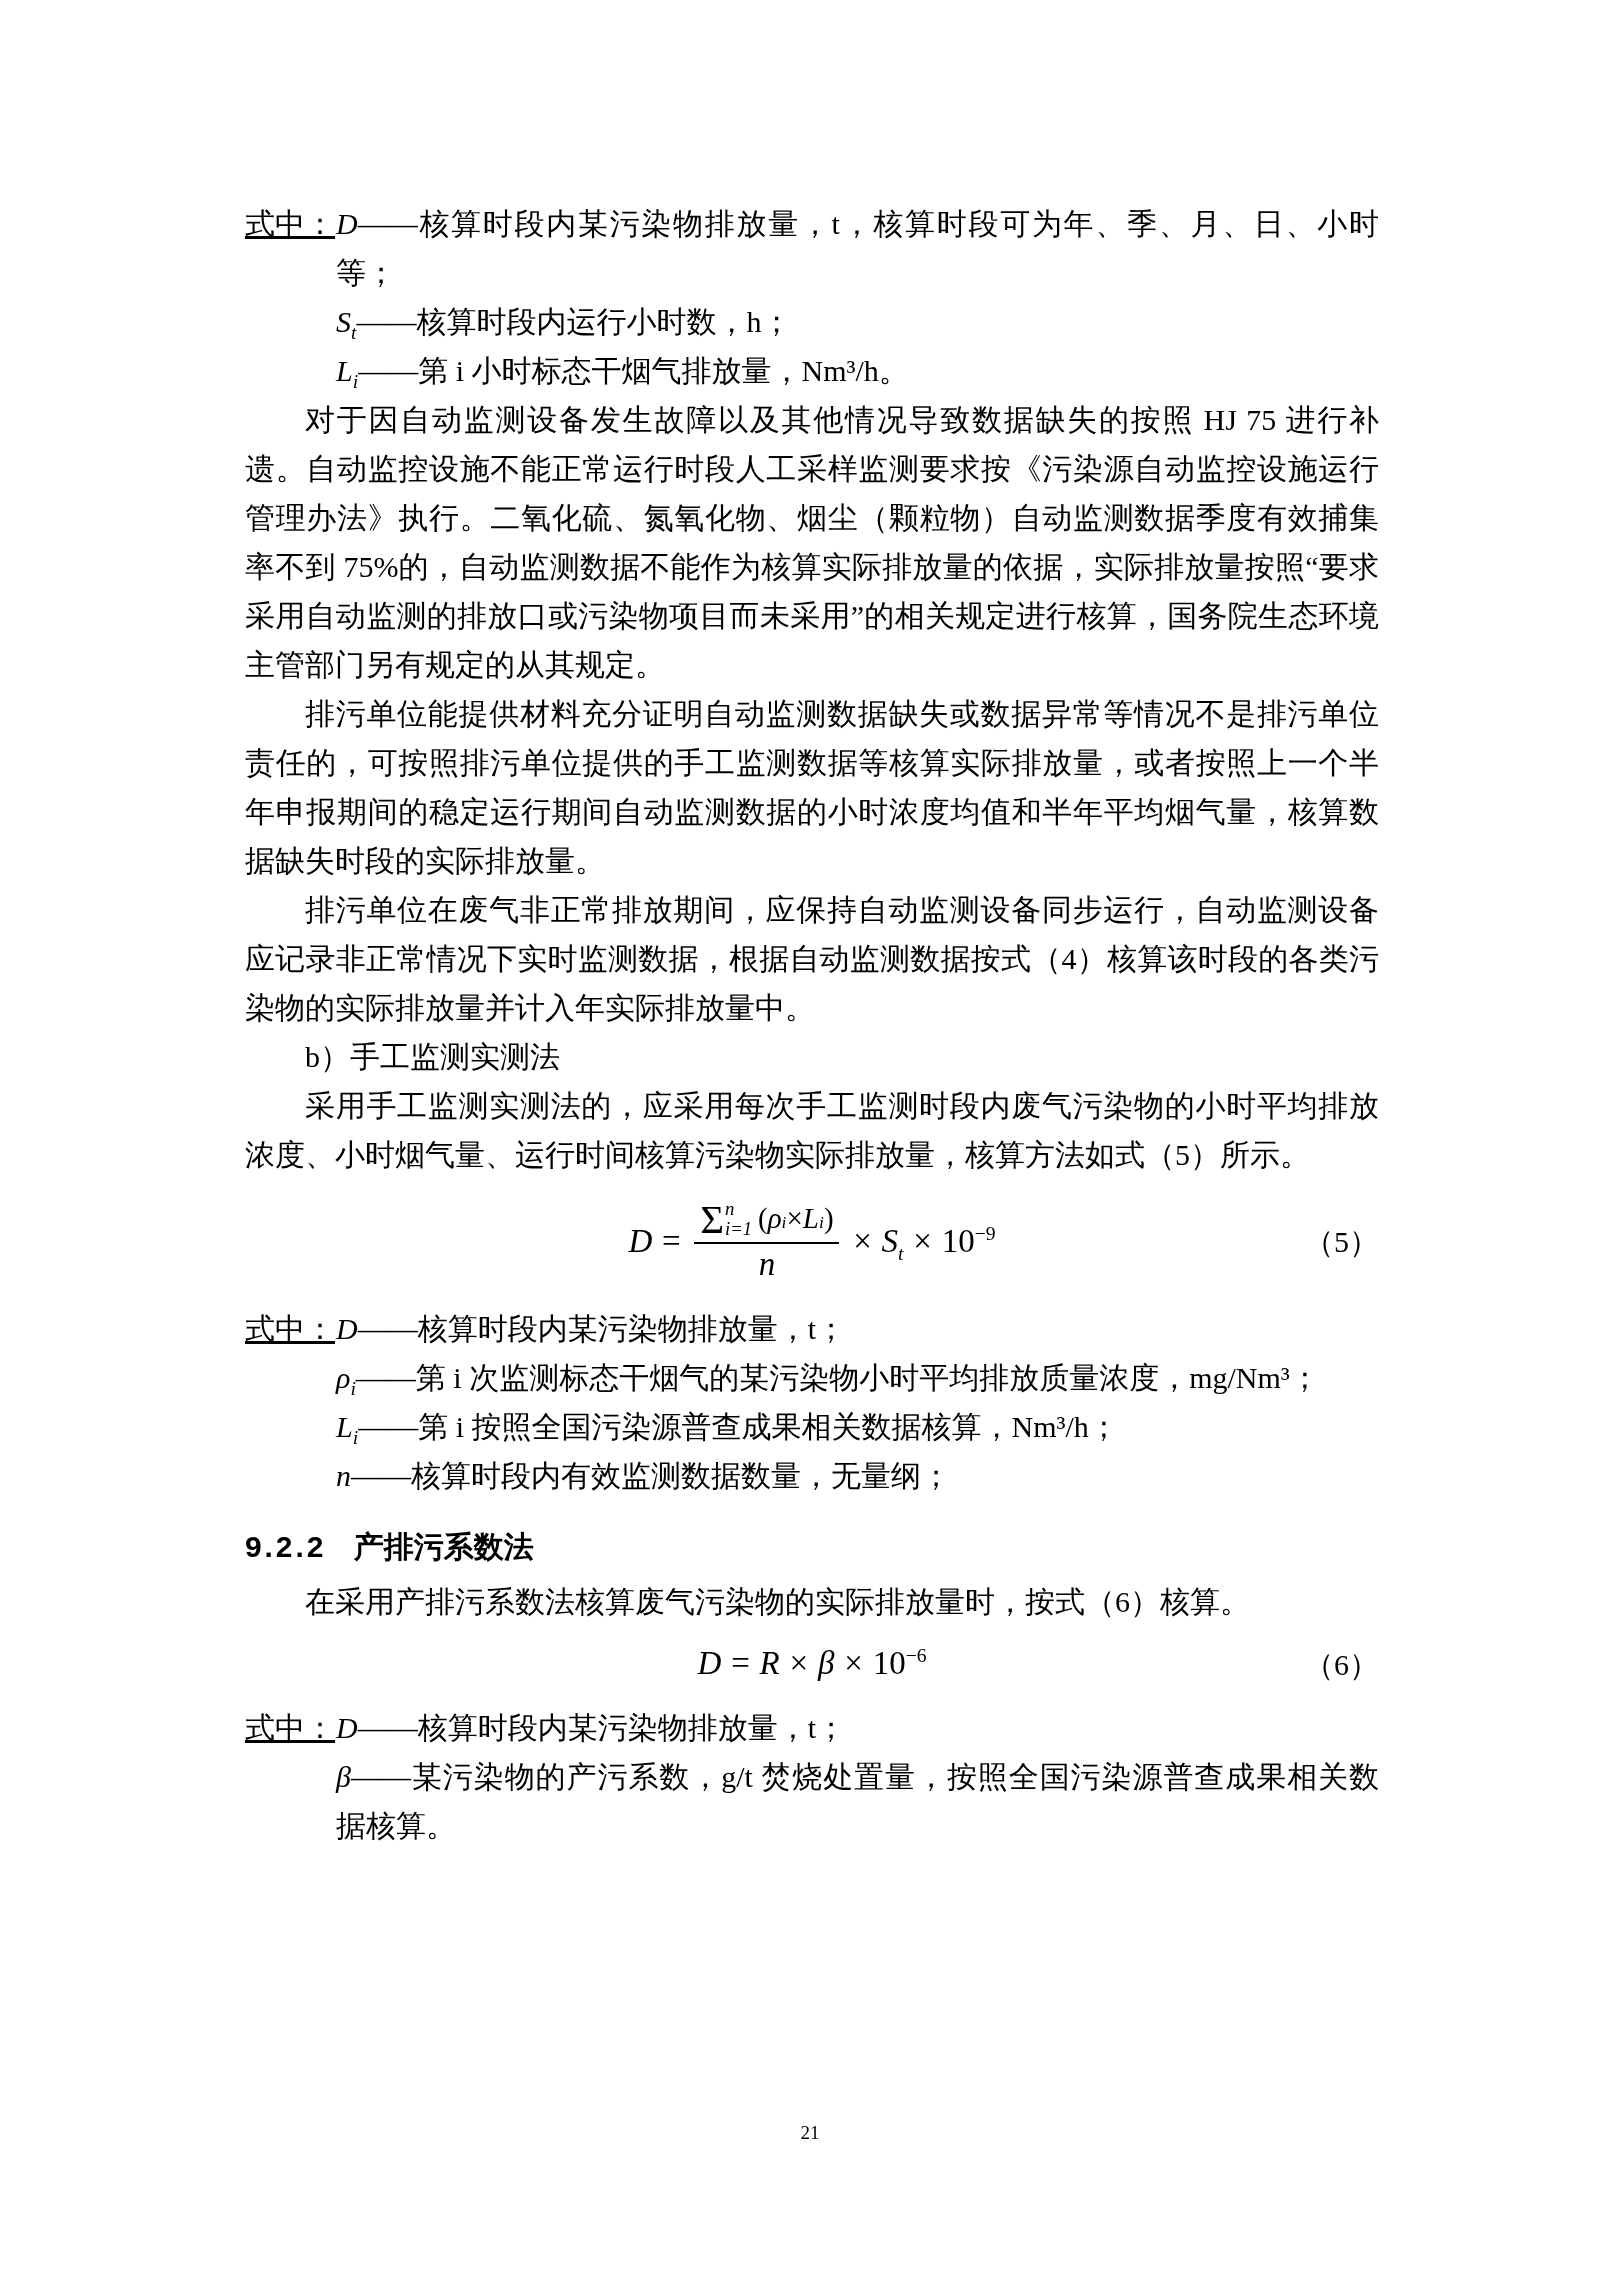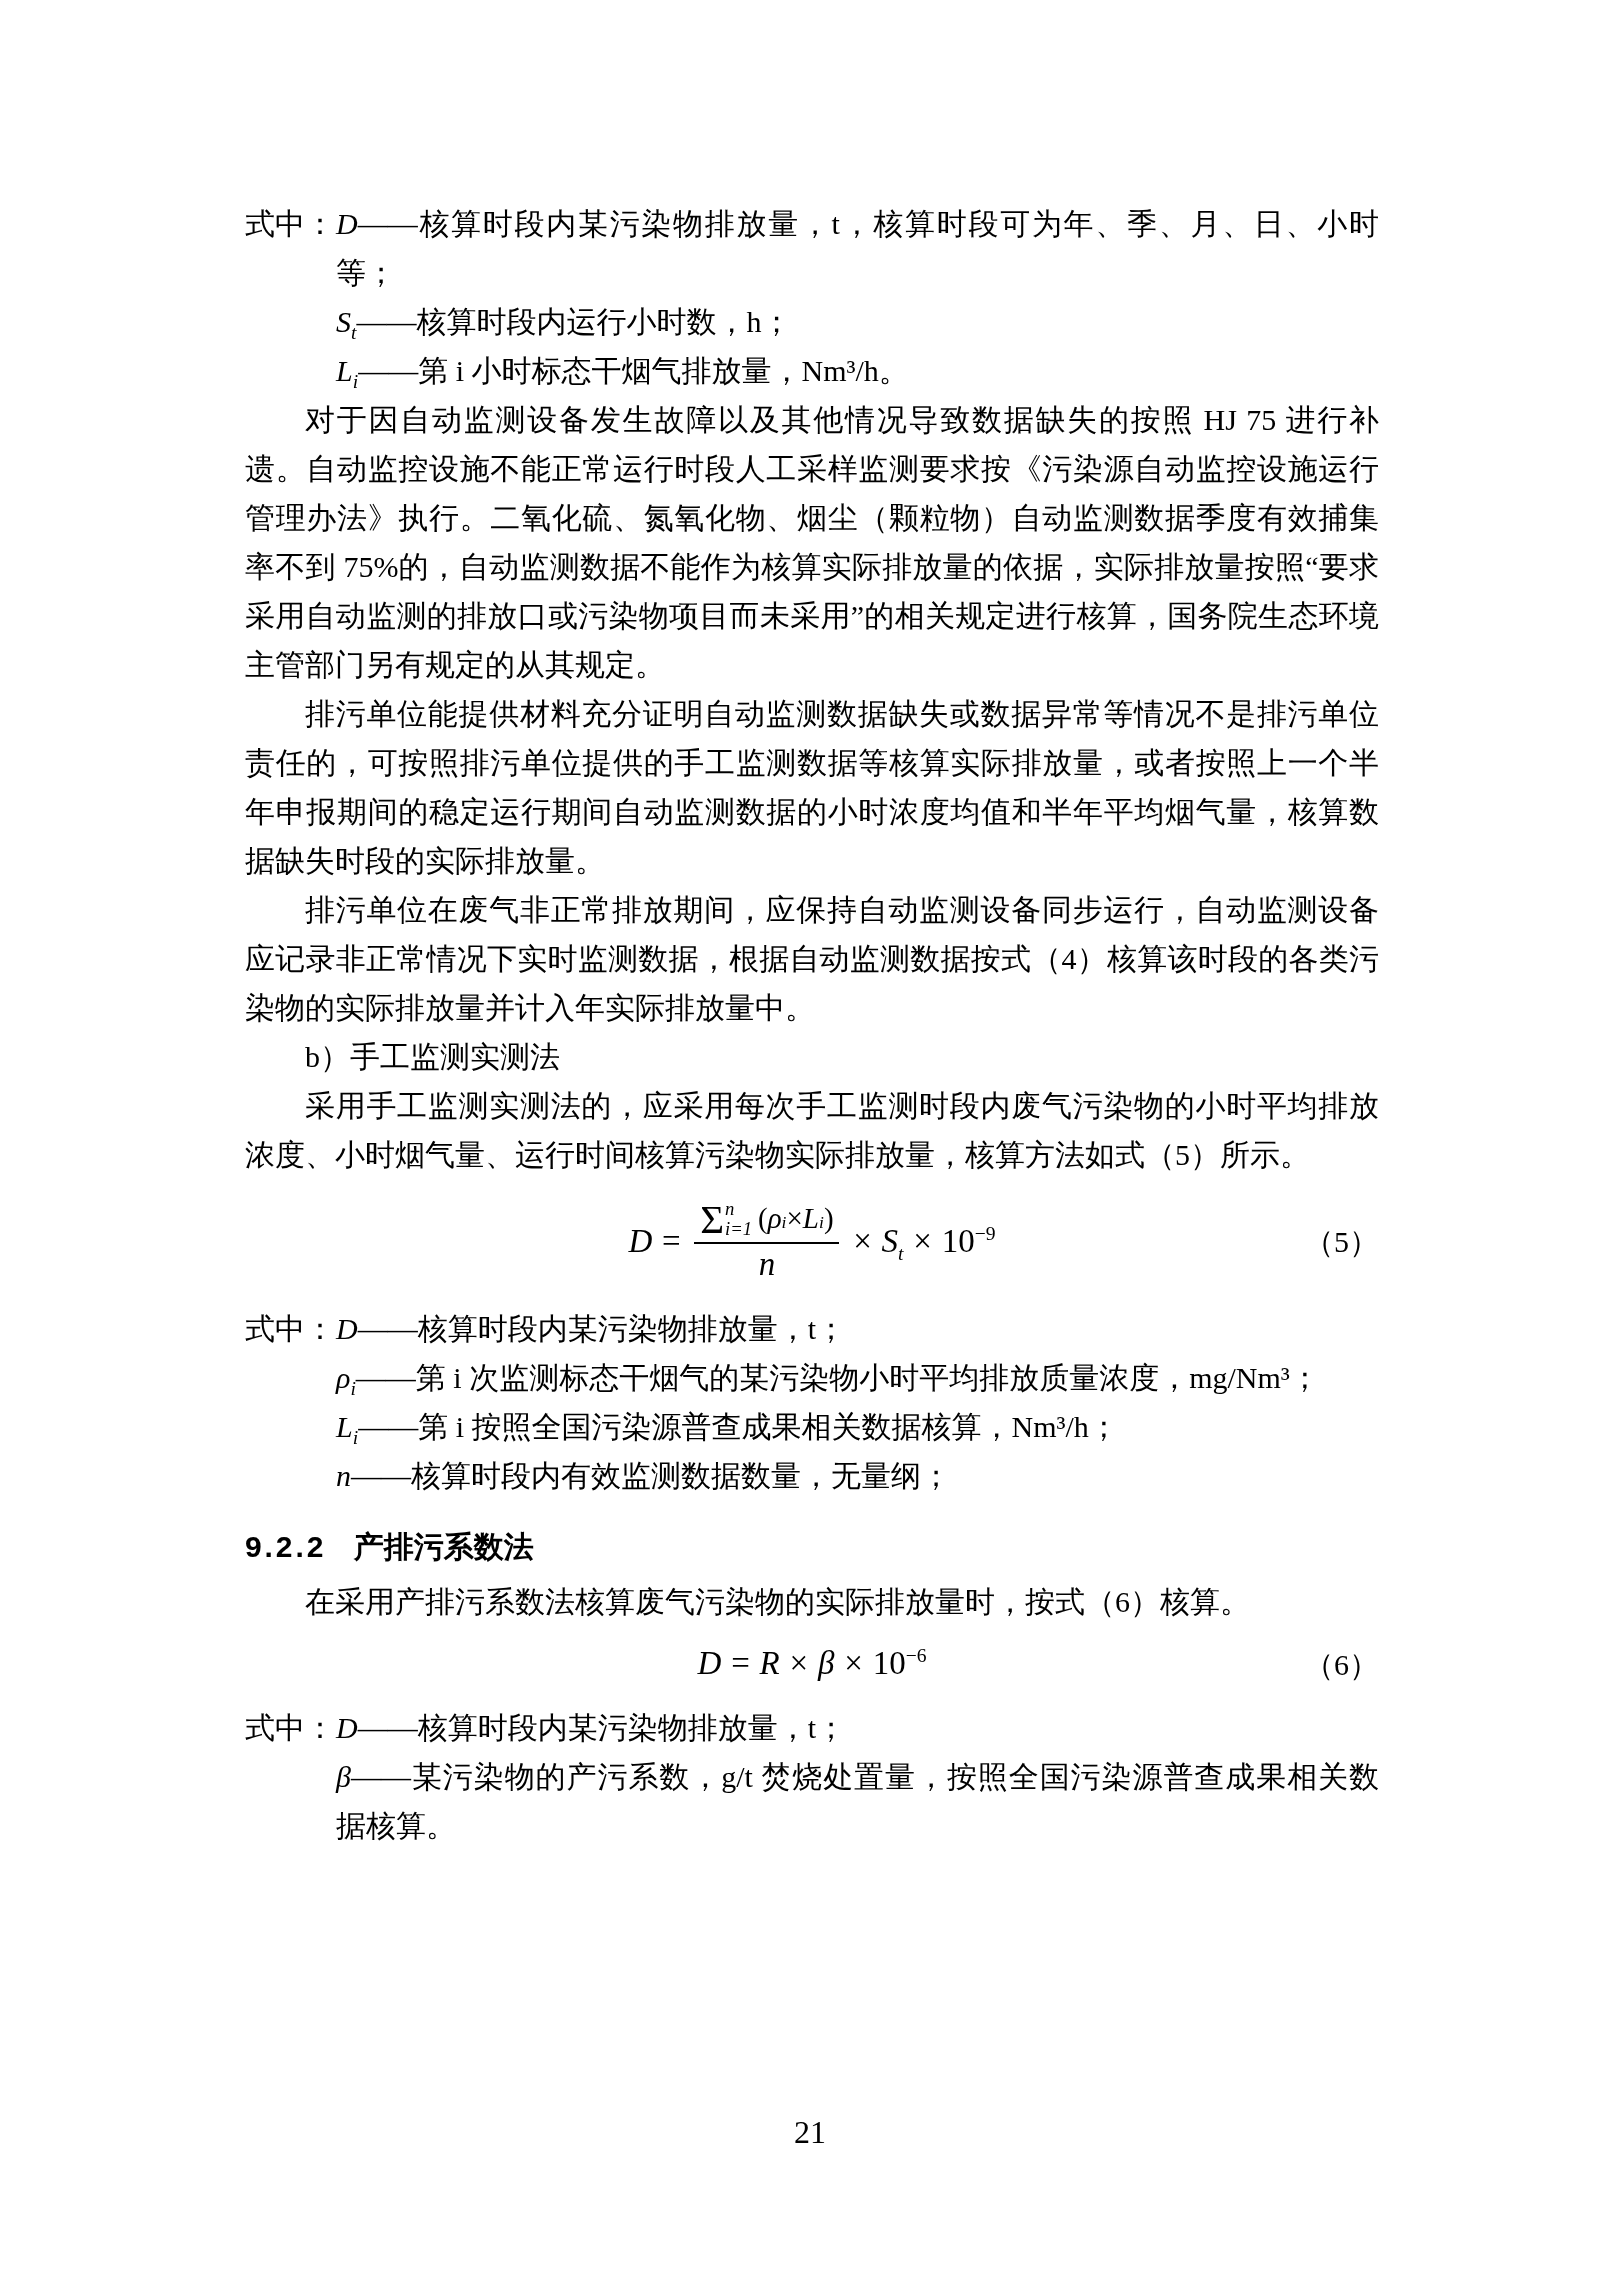--- a/index.html
+++ b/index.html
@@ -15,21 +15,21 @@
     overflow: hidden;
   }
   .content {
     padding: 199px 241px 0 245px;
     text-align: justify;
   }
   p { margin: 0; }
   .indent { text-indent: 2em; }
   
   .def-row { padding-left: 91px; }
-  .def-prefix { display: inline-block; width: 91px; margin-left: -91px; text-indent: 0; }
+  .def-prefix { display: inline-block; width: 91px; margin-left: -91px; text-indent: 0; text-decoration: underline; }
   .term { white-space: nowrap; }
   .mi { font-style: italic; }
   sub { font-size: 19.6px; line-height: 0; }
   sup { font-size: 19.6px; line-height: 0; }
   
   .formula-row {
     position: relative;
     display: flex;
     align-items: center;
     justify-content: center;
@@ -86,21 +86,21 @@
     margin: 21.6px 0 5.9px 0;
     text-align: left;
   }
   .section-heading .sec-num { letter-spacing: 2.9px; margin-right: 27.4px; font-weight: bold; text-align: right; }
   .page-number {
     position: absolute;
     top: 2115px;
     left: 0;
     right: 0;
     text-align: center;
-    font-size: 32px;
+    font-size: 19px;
     line-height: 35px;
   }
 </style>
 </head>
 <body>
 
 <div class="page">
   <div class="content">
 
     <div>

